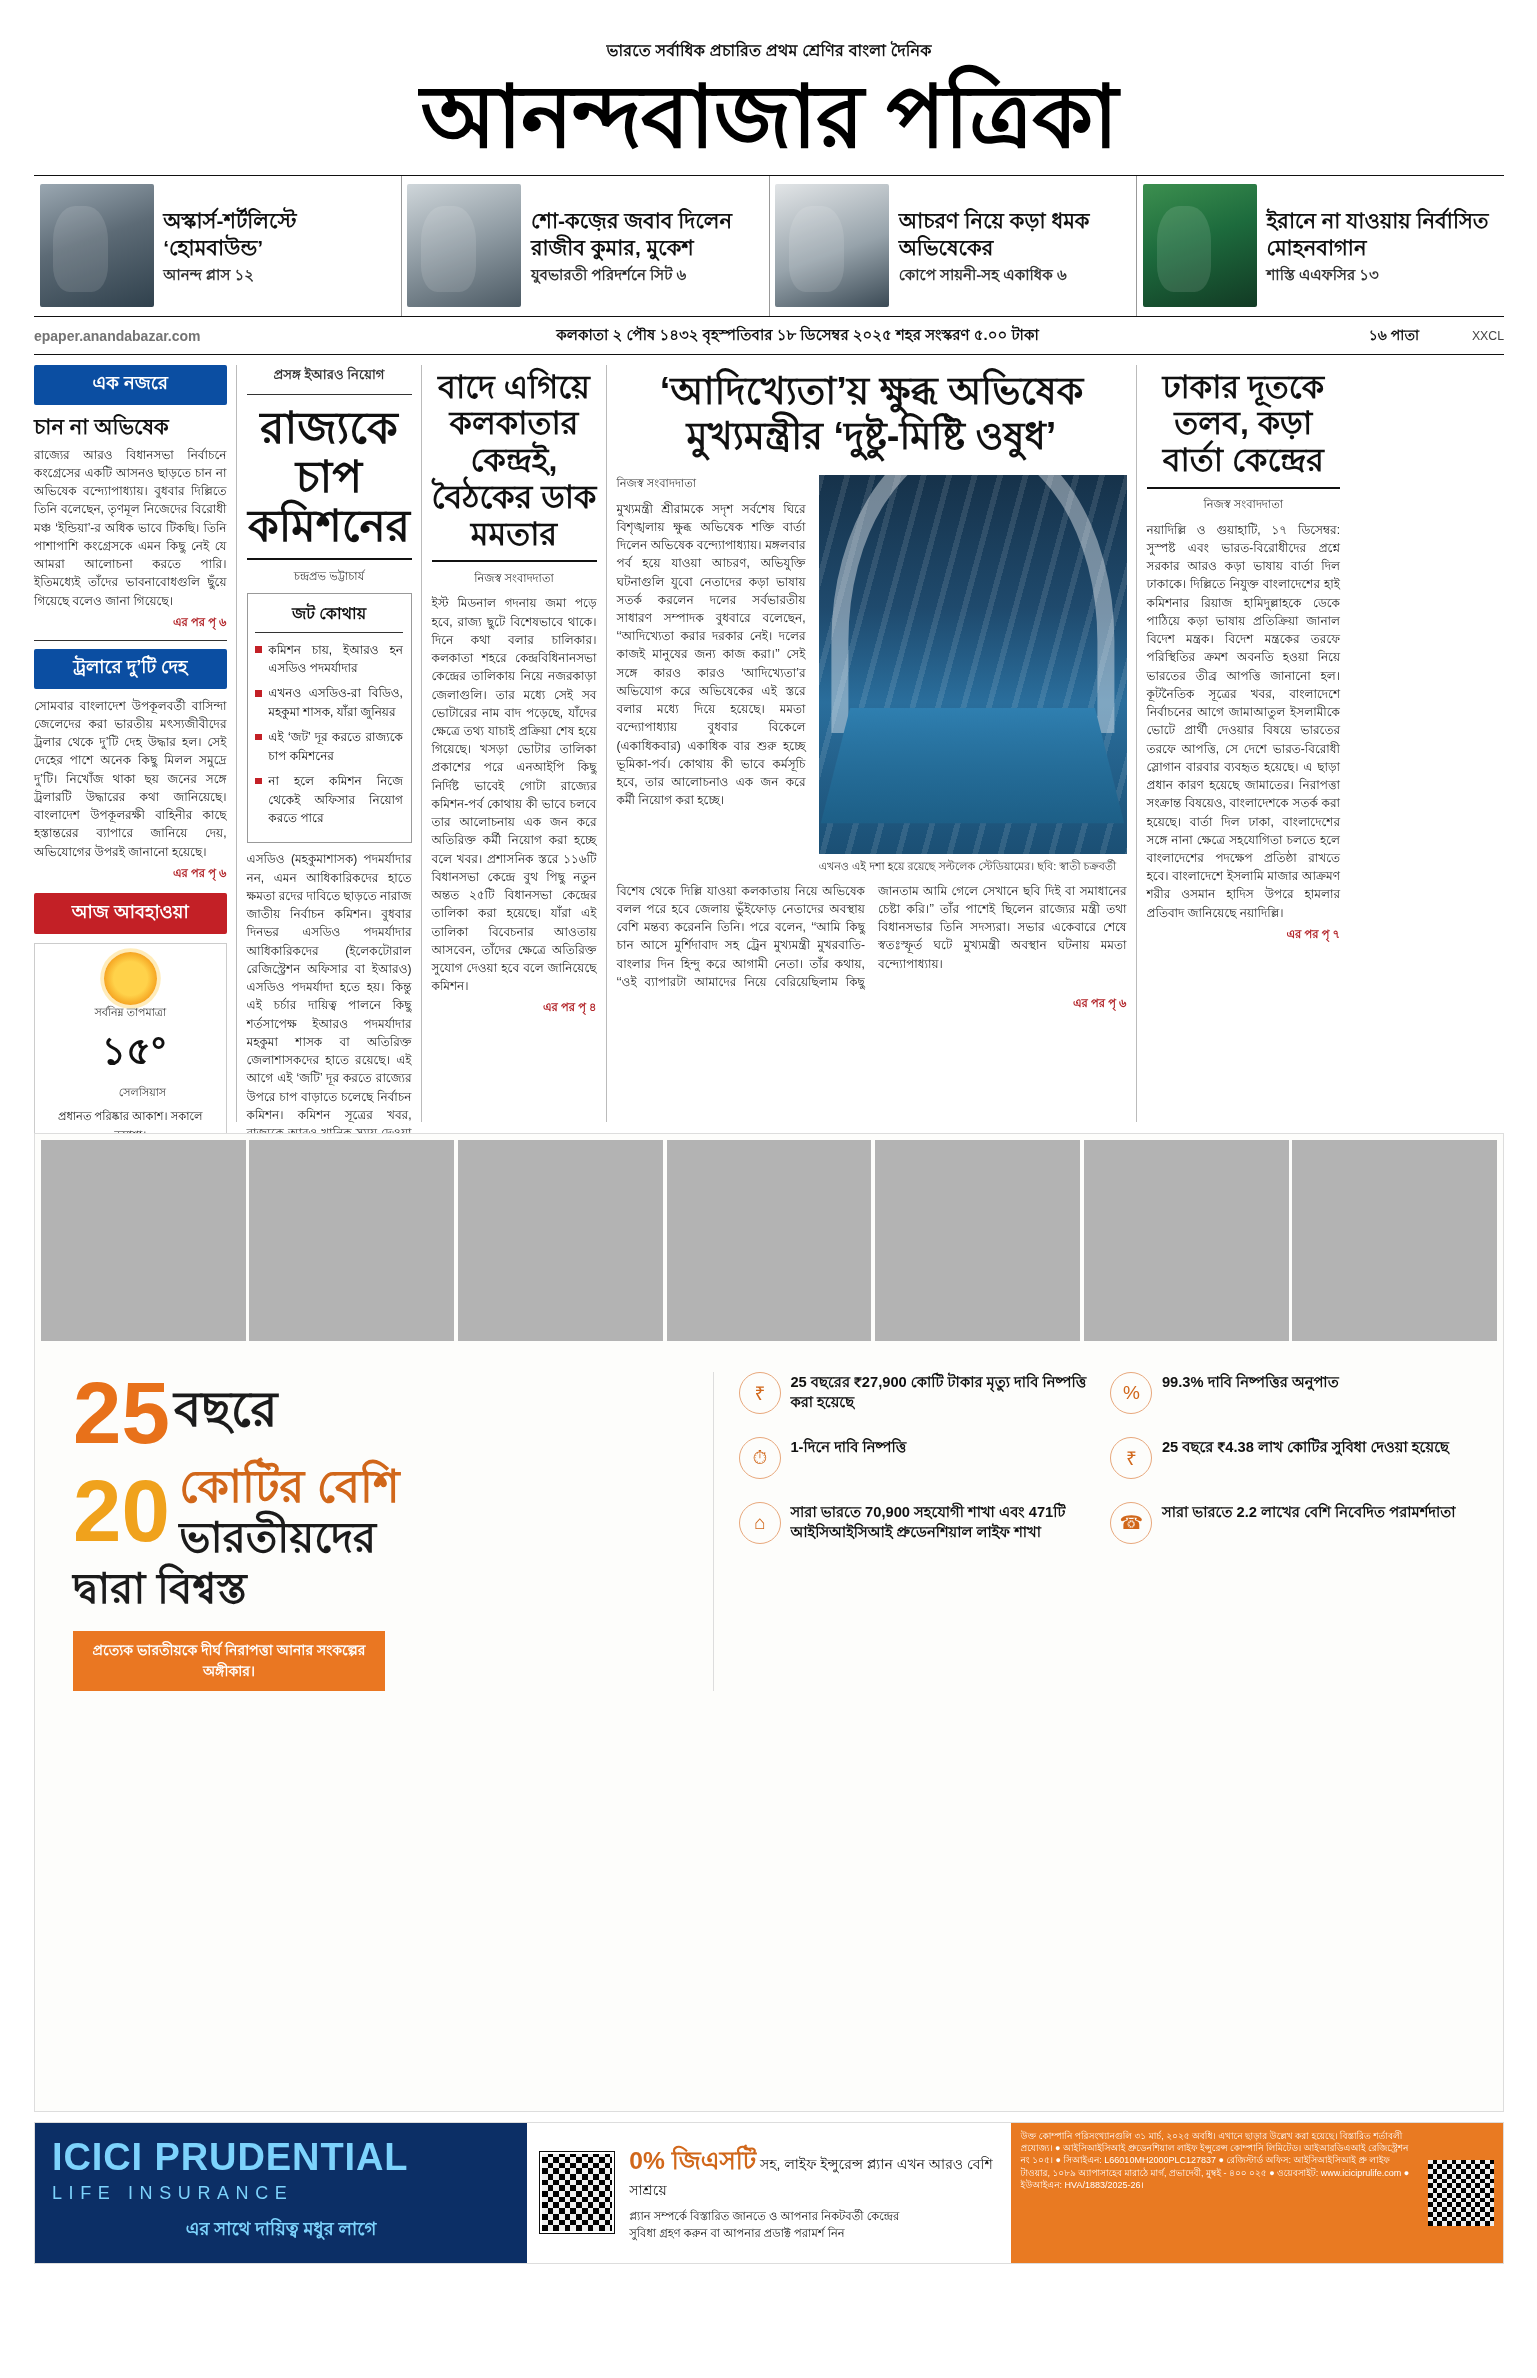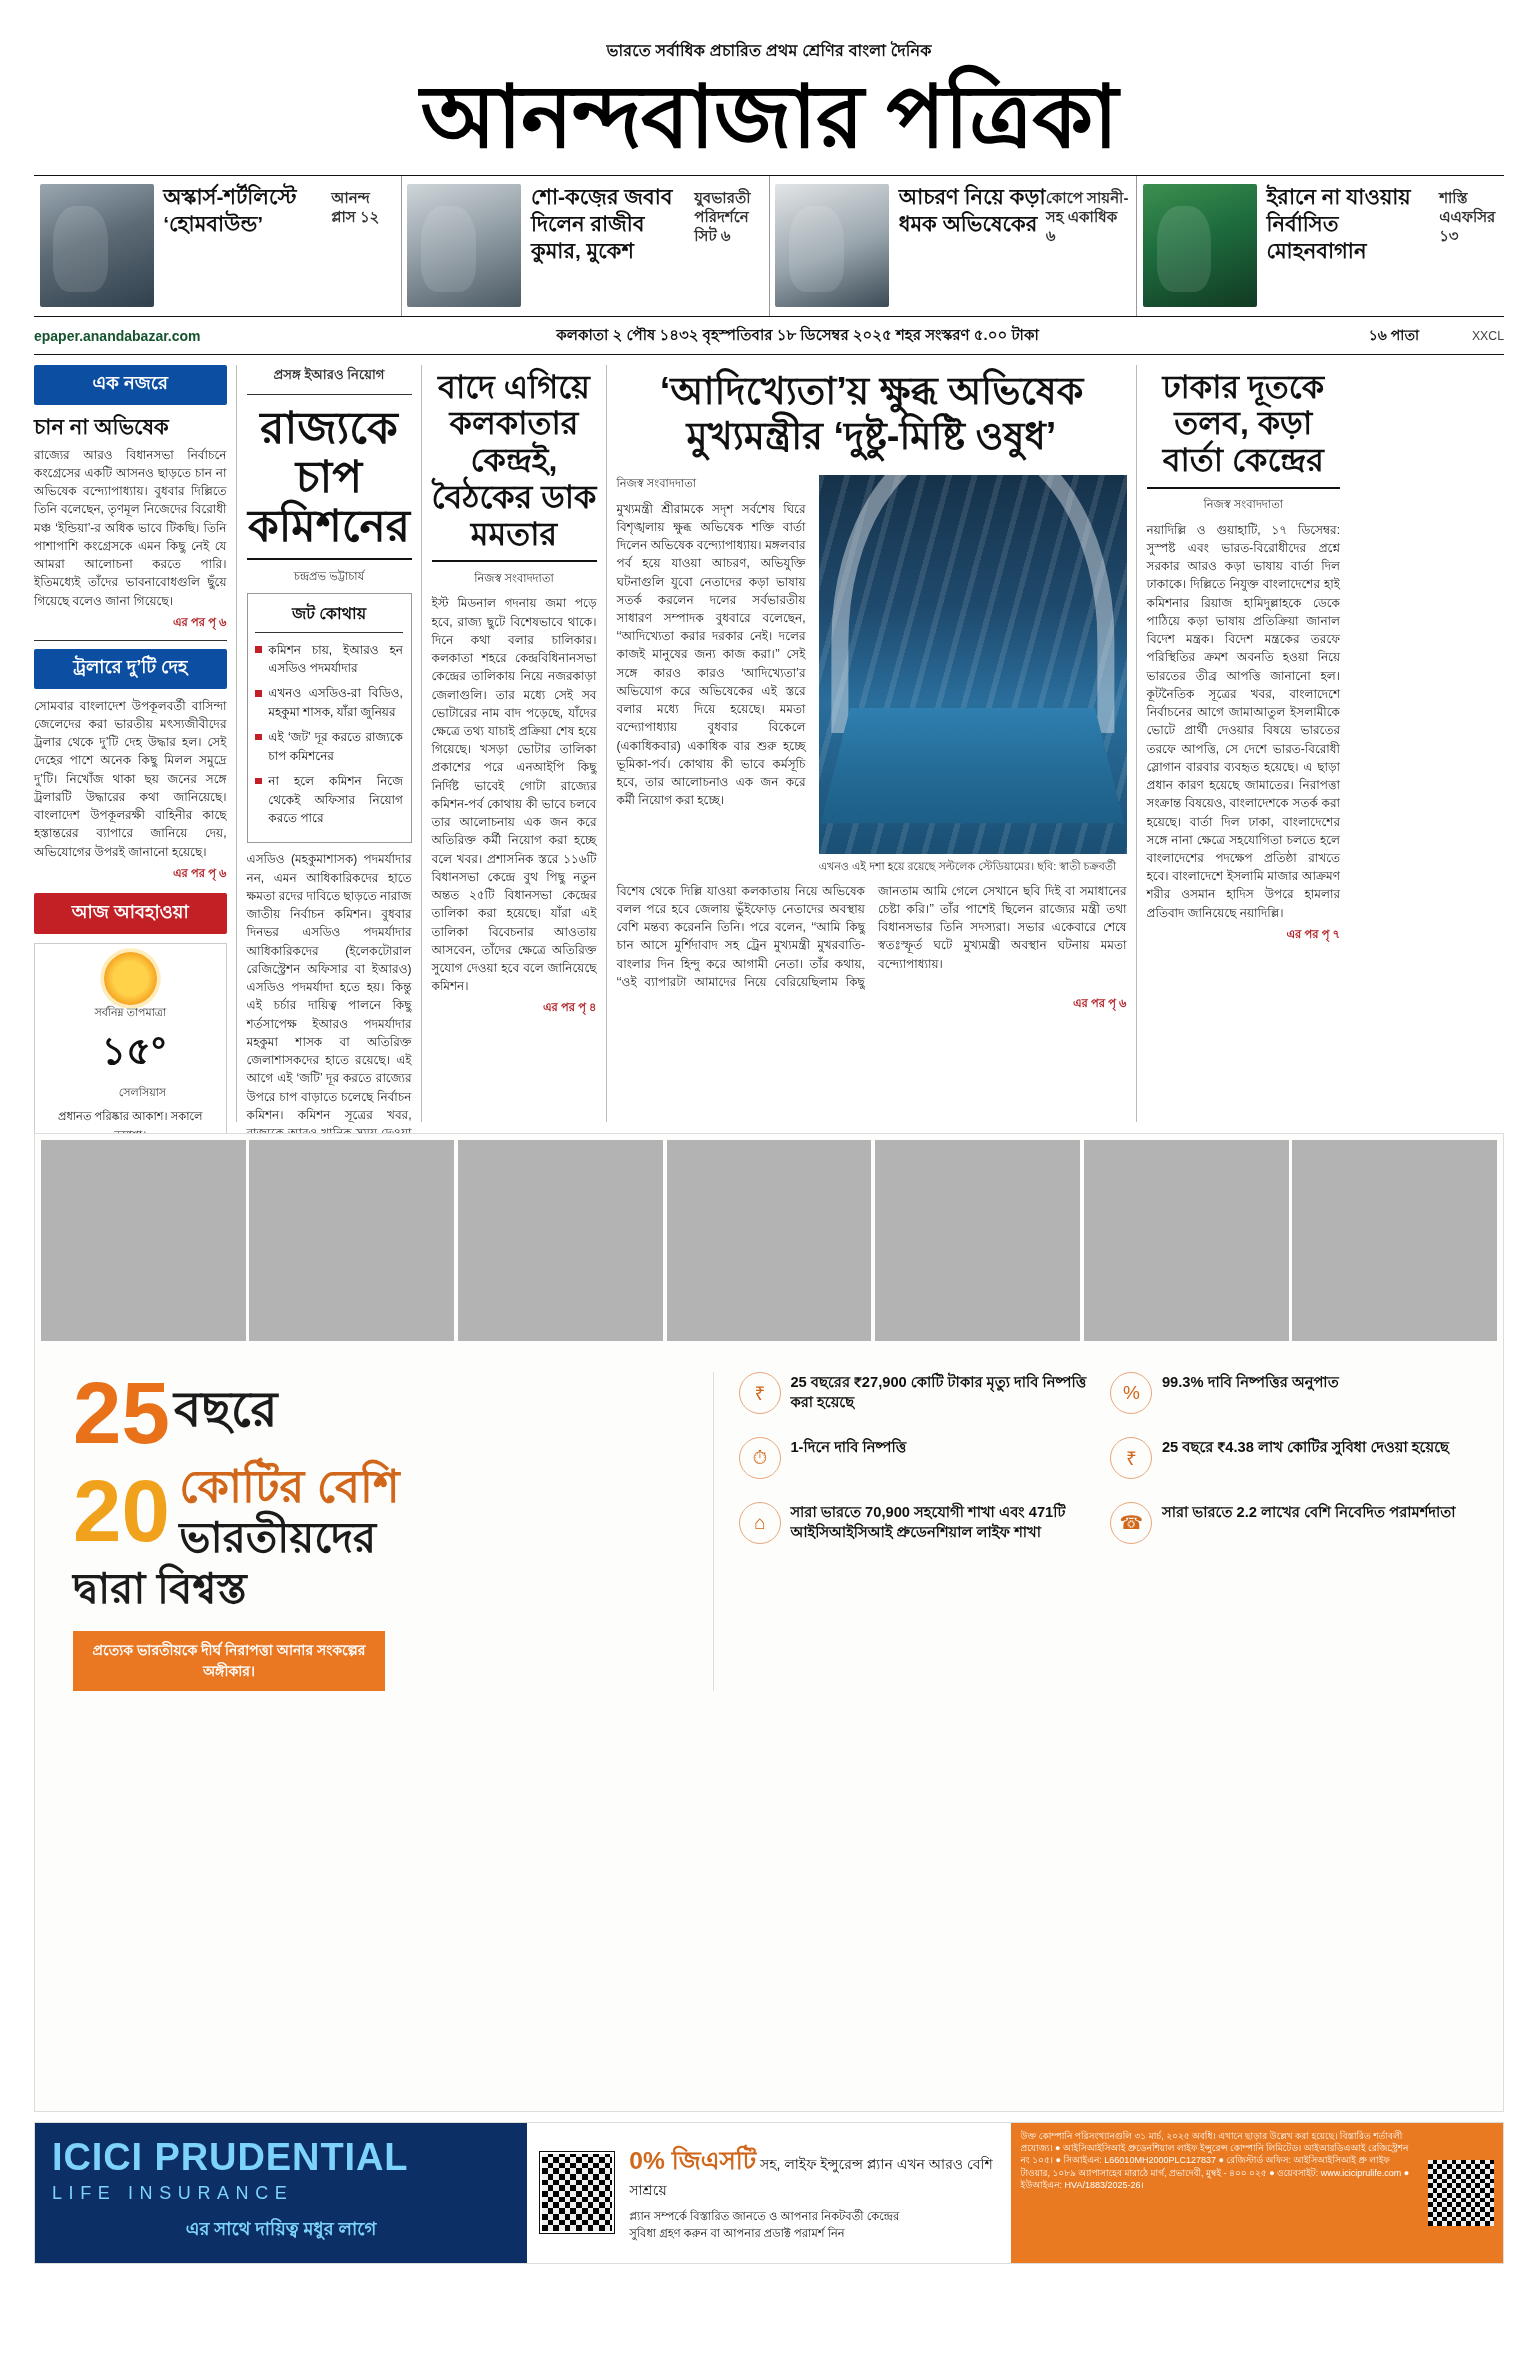--- a/index.html
+++ b/index.html
@@ -62,33 +62,33 @@
   .teaser-photo:after{
     content:""; position:absolute; left:12%; top:18%; width:48%; height:70%;
     background:rgba(255,255,255,.12); border-radius:40% 40% 30% 30%;
   }
   .teaser-text {
     padding-left:9.5px;
     font-size:21px;
     font-weight:bold;
     line-height:1.28;
     color:#111;
-    display:flex; flex-direction:row; justify-content:center;
+    display:flex; flex-direction:column; justify-content:center;
   }
   .teaser-text .sub { font-size:15px; font-weight:bold; color:#333; margin-top:3.8px; }
 
   
   .datebar {
     display:flex; align-items:center;
     margin:0 34px;
     border-bottom:1.9px solid #111;
     height:38px;
     font-size:14px;
   }
-  .datebar .epaper { width:274px; color:#14532d; font-weight:bold; font-size:14px; }
+  .datebar .epaper { width:274px; color:#737373; font-weight:bold; font-size:14px; }
   .datebar .center { flex:1; text-align:center; font-weight:bold; font-size:15px; }
   .datebar .pages { width:132px; text-align:right; font-weight:bold; }
   .datebar .code { width:85px; text-align:right; font-size:12.3px; color:#444; }
 
   
   .content {
     display:flex;
     margin:9.5px 34px 0 34px;
     height:757px;
   }

